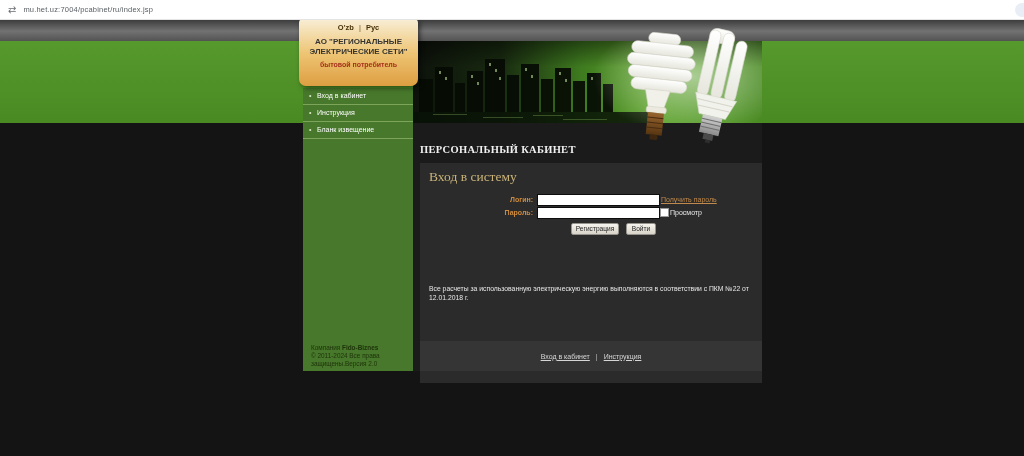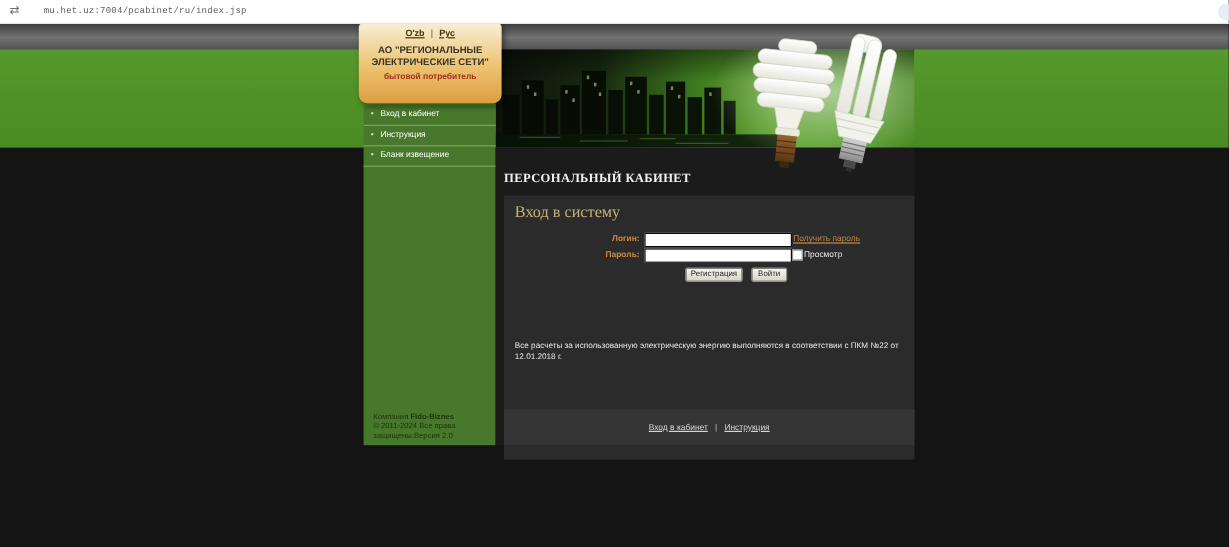--- a/index.html
+++ b/index.html
@@ -6,40 +6,40 @@
   body{
     width:1024px;height:456px;position:relative;overflow:hidden;
     background:#141414;
     font-family:"Liberation Sans",sans-serif;
     -webkit-font-smoothing:antialiased;
   }
   
   .browser-bar{position:absolute;left:0;top:0;width:1024px;height:19px;background:#ffffff;
     border-bottom:1px solid #e4e4e4;display:flex;align-items:center;z-index:40;}
   .tab-switch-icon{margin-left:8px;font-size:10px;color:#6a6f74;line-height:1;}
-  .url-text{margin-left:20px;font-size:7.5px;color:#595e63;letter-spacing:.2px;font-family:Liberation Mono, monospace;}
+  .url-text{margin-left:7px;font-size:7.5px;color:#595e63;letter-spacing:.2px;}
   .edge-hint{position:absolute;right:-5px;top:3px;width:14px;height:14px;border-radius:50%;background:#e9eef6;}
 
   
   .band-gray{position:absolute;left:0;top:19px;width:1024px;height:22px;
     background:linear-gradient(#383838,#727272 55%,#535353);z-index:1;}
   .band-green{position:absolute;left:0;top:41px;width:1024px;height:82px;
     background:linear-gradient(#56992c,#4a8a23);z-index:1;}
 
   
   .sidebar-bg{position:absolute;left:303px;top:88px;width:110px;height:283px;background:#47782b;z-index:5;}
   .main-bg{position:absolute;left:413px;top:123px;width:349px;height:248px;background:#1b1b1b;z-index:5;}
 
   
   .logo-box{position:absolute;left:299px;top:19px;width:119px;height:67px;z-index:30;
     background:linear-gradient(#f8eed6,#eec473 52%,#dd9e41);
     border-radius:4px 4px 7px 7px;box-shadow:2px 2px 5px rgba(0,0,0,.5);
     text-align:center;}
   .lang-row{padding-top:4px;font-size:7.5px;font-weight:bold;color:#463008;}
-  .lang-link{text-decoration:underline;cursor:pointer;}
+  .lang-link{cursor:pointer;}
   .lang-sep{margin:0 3px;font-weight:normal;color:#6b5220;}
   .org-name{margin:5px auto 0;width:110px;font-size:8px;font-weight:bold;color:#35342f;line-height:9.5px;}
   .tagline{margin-top:5px;font-size:7px;font-weight:bold;color:#a5301b;}
 
   
   .menu{position:absolute;left:303px;top:88px;width:110px;z-index:10;}
   .menu-item{height:16px;line-height:16px;border-bottom:1px solid #7da55a;
     color:#ffffff;font-size:7px;padding-left:14px;position:relative;cursor:pointer;}
   .menu-item .bullet{position:absolute;left:6px;top:0;color:#d9e8c4;}
 

